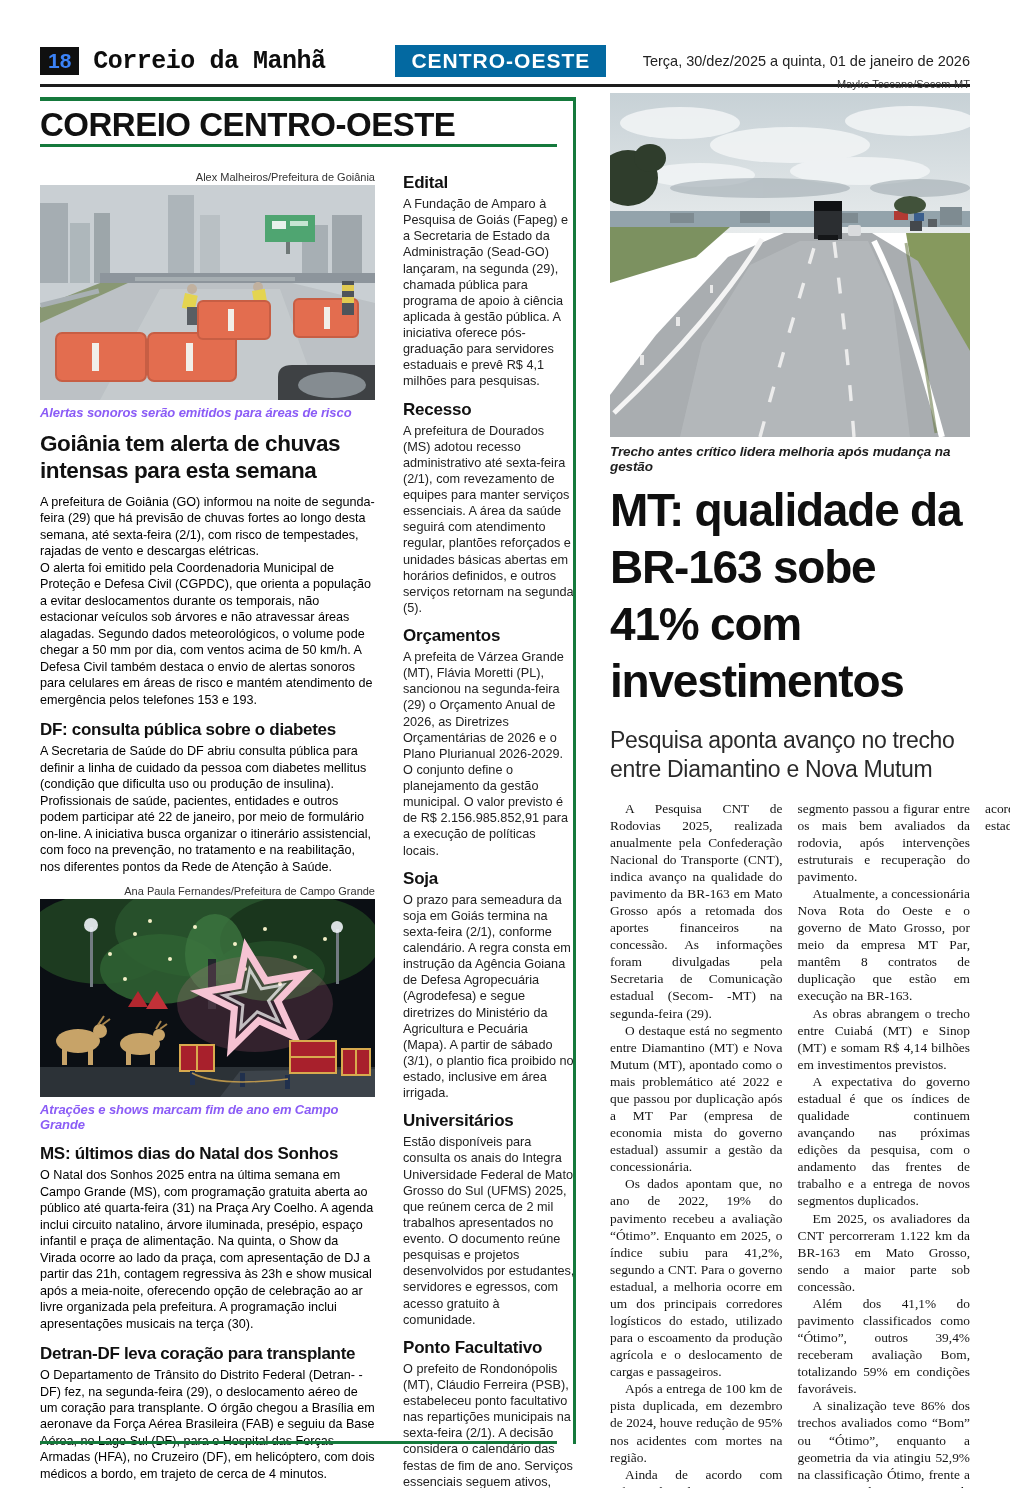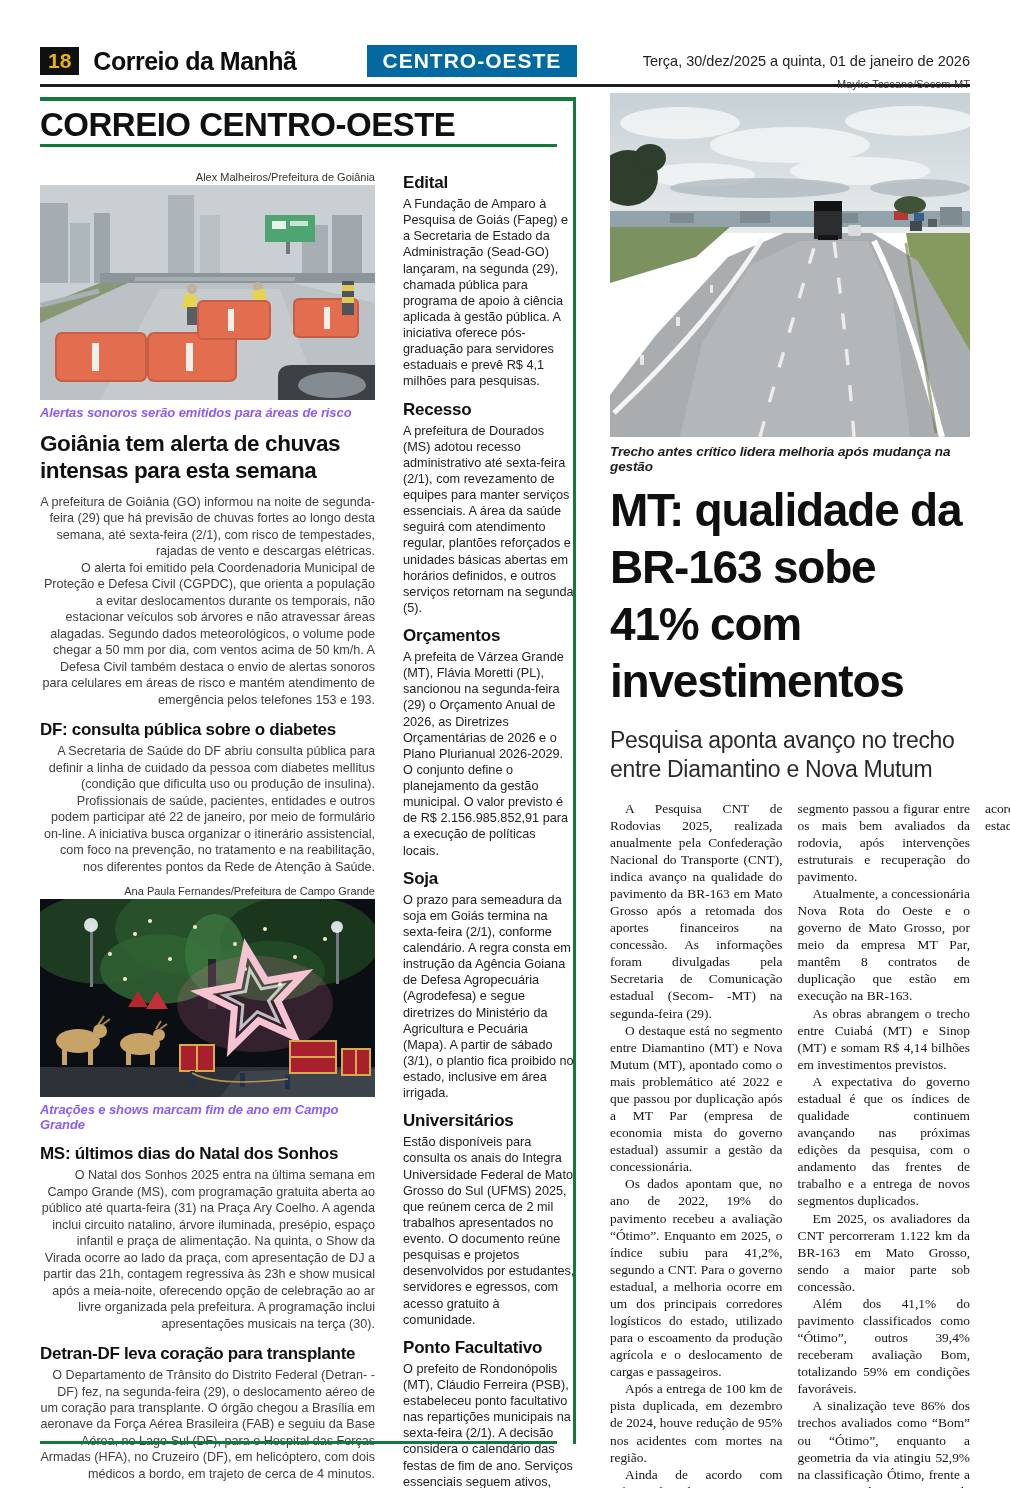--- a/index.html
+++ b/index.html
@@ -5,23 +5,23 @@
   * { margin:0; padding:0; box-sizing:border-box; }
   html,body { background:#ffffff; }
   body {
     width:1010px; height:1488px; position:relative;
     font-family:"Liberation Sans", sans-serif; color:#1c1c1c;
     overflow:hidden;
   }
   
   .masthead { position:absolute; left:40px; top:44px; width:930px; height:34px;
     display:flex; align-items:center; }
-  .page-num { background:#101010; color:#eab308; font-weight:700; font-size:21px;
+  .page-num { background:#101010; color:#3b82f6; font-weight:700; font-size:21px;
     padding:3px 8px 4px; line-height:1; }
-  .paper-name { font-family:Liberation Sans, sans-serif; font-weight:700; font-size:25px;
+  .paper-name { font-family:Liberation Mono, monospace; font-weight:700; font-size:25px;
     margin-left:14px; letter-spacing:-0.5px; color:#0d0d0d; }
   .section-banner { background:#0369a1; color:#fff; font-weight:700; font-size:21px;
     letter-spacing:1px; padding:5px 16px 6px; line-height:1; margin-left:70px; }
   .edition-date { margin-left:auto; font-size:14.5px; color:#222; }
   .masthead-rule { position:absolute; left:40px; top:84px; width:930px; height:3px; background:#1c1c1c; }
 
   
   .left-region { position:absolute; left:40px; top:97px; width:535px; }
   .rule-green-top { height:4px; background:var(--green); }
   .left-title { font-size:33px; font-weight:800; letter-spacing:-0.5px; color:#111;
@@ -33,21 +33,21 @@
 
   .photo-credit { font-size:11px; color:#333; text-align:right; margin:2px 0 2px; }
   .photo-frame { width:335px; overflow:hidden; line-height:0; }
   .photo-caption { font-size:13px; font-style:italic; font-weight:700; color:#8b5cf6;
     margin:5px 0 10px; letter-spacing:-0.1px; }
 
   .headline-lg { font-size:22.5px; font-weight:700; line-height:1.2; letter-spacing:-0.4px;
     color:#111; margin:8px 0 10px; }
   .headline-md { font-size:17px; font-weight:700; letter-spacing:-0.3px; color:#111;
     margin:12px 0 3px; }
-  .article-body p { font-size:12.6px; line-height:1.31; color:#404040; margin:0;text-align:right; }
+  .article-body p { font-size:12.6px; line-height:1.31; color:#000000; margin:0; }
   .col-briefs h3 { font-size:17px; font-weight:700; color:#111; margin:10px 0 3px; letter-spacing:-0.2px; }
   .col-briefs .brief-body { font-size:12.7px; line-height:1.27; color:#222; }
   .col-briefs > div:first-child h3 { margin-top:4px; }
 
   
   .v-divider { position:absolute; left:573px; top:97px; width:3px; height:1347px; background:var(--green); }
   .bottom-rule { position:absolute; left:40px; top:1441px; width:517px; height:3px; background:var(--green); }
 
   
   .right-region { position:absolute; left:610px; top:76px; width:360px; }

